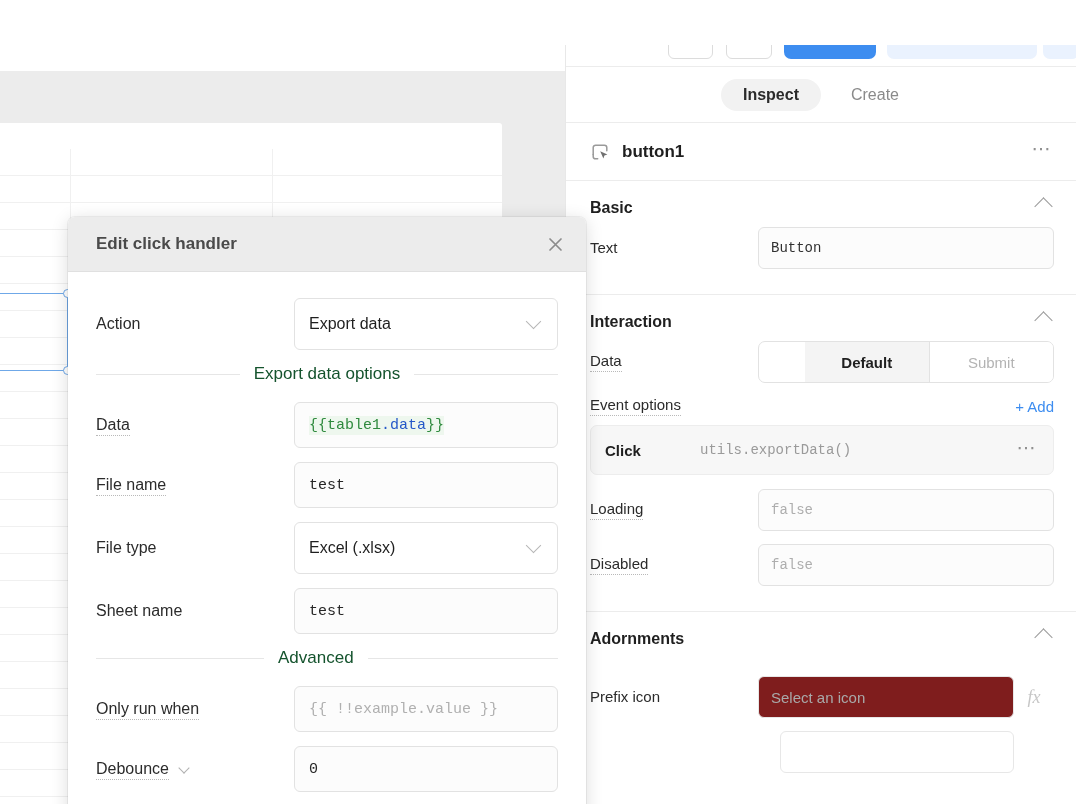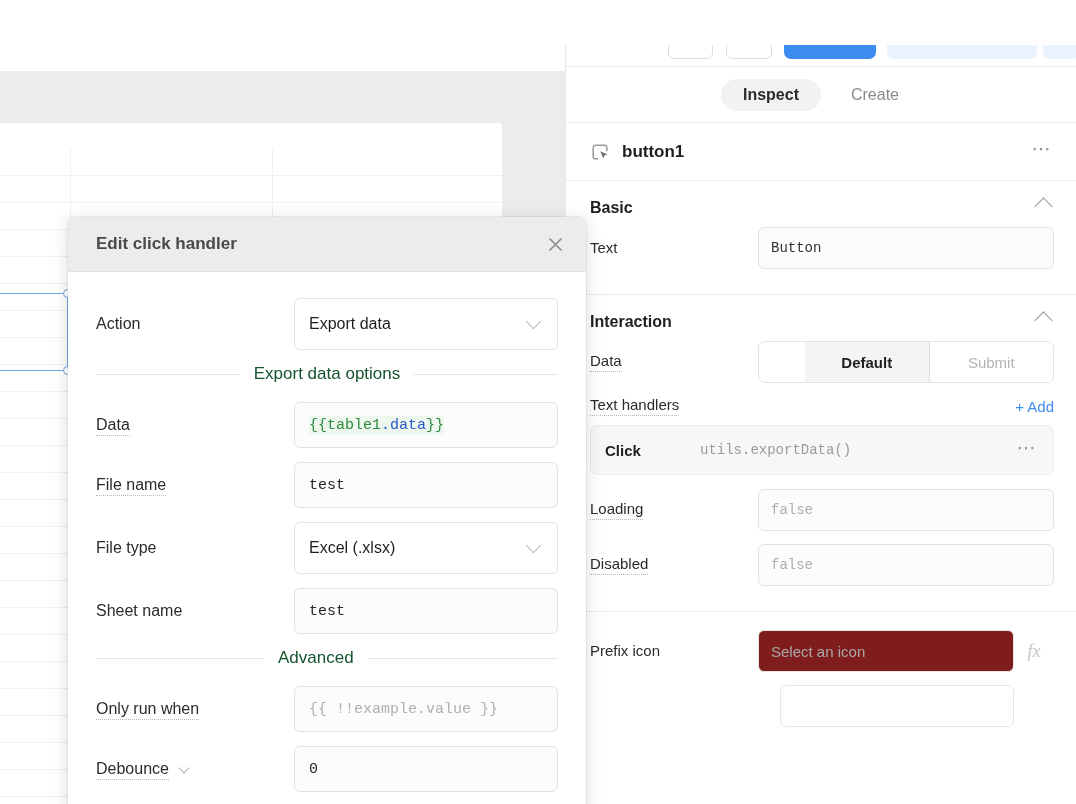--- a/index.html
+++ b/index.html
@@ -575,21 +575,21 @@
         </div>
         <div class="field-ctrl">
           <div class="segmented">
             <div class="seg on">Default</div>
             <div class="seg">Submit</div>
           </div>
         </div>
       </div>
 
       <div class="eh-row">
-        <span class="eh-label">Text handlers</span>
+        <span class="eh-label">Event options</span>
         <span class="add-btn">+ Add</span>
       </div>
 
       <div class="handler-card">
         <span class="handler-name">Click</span>
         <span class="handler-value">utils.exportData()</span>
         <span class="dots-btn">⋯</span>
       </div>
 
       <div class="field-row">
@@ -606,20 +606,24 @@
           <span class="field-label dotted">Disabled</span>
         </div>
         <div class="field-ctrl">
           <div class="input-box placeholder">false</div>
         </div>
       </div>
       <div style="height:12px"></div>
     </div>
 
     <div class="section last">
+      <div class="section-head">
+        <span class="section-title">Adornments</span>
+        <span class="chev-up"></span>
+      </div>
       <div style="height:18px"></div>
       <div class="adorn-row">
         <div class="label-wrap">
           <span class="field-label">Prefix icon</span>
         </div>
         <div class="adorn-input">Select an icon</div>
         <div class="fx">fx</div>
       </div>
       <div class="adorn-extra"></div>
     </div>

